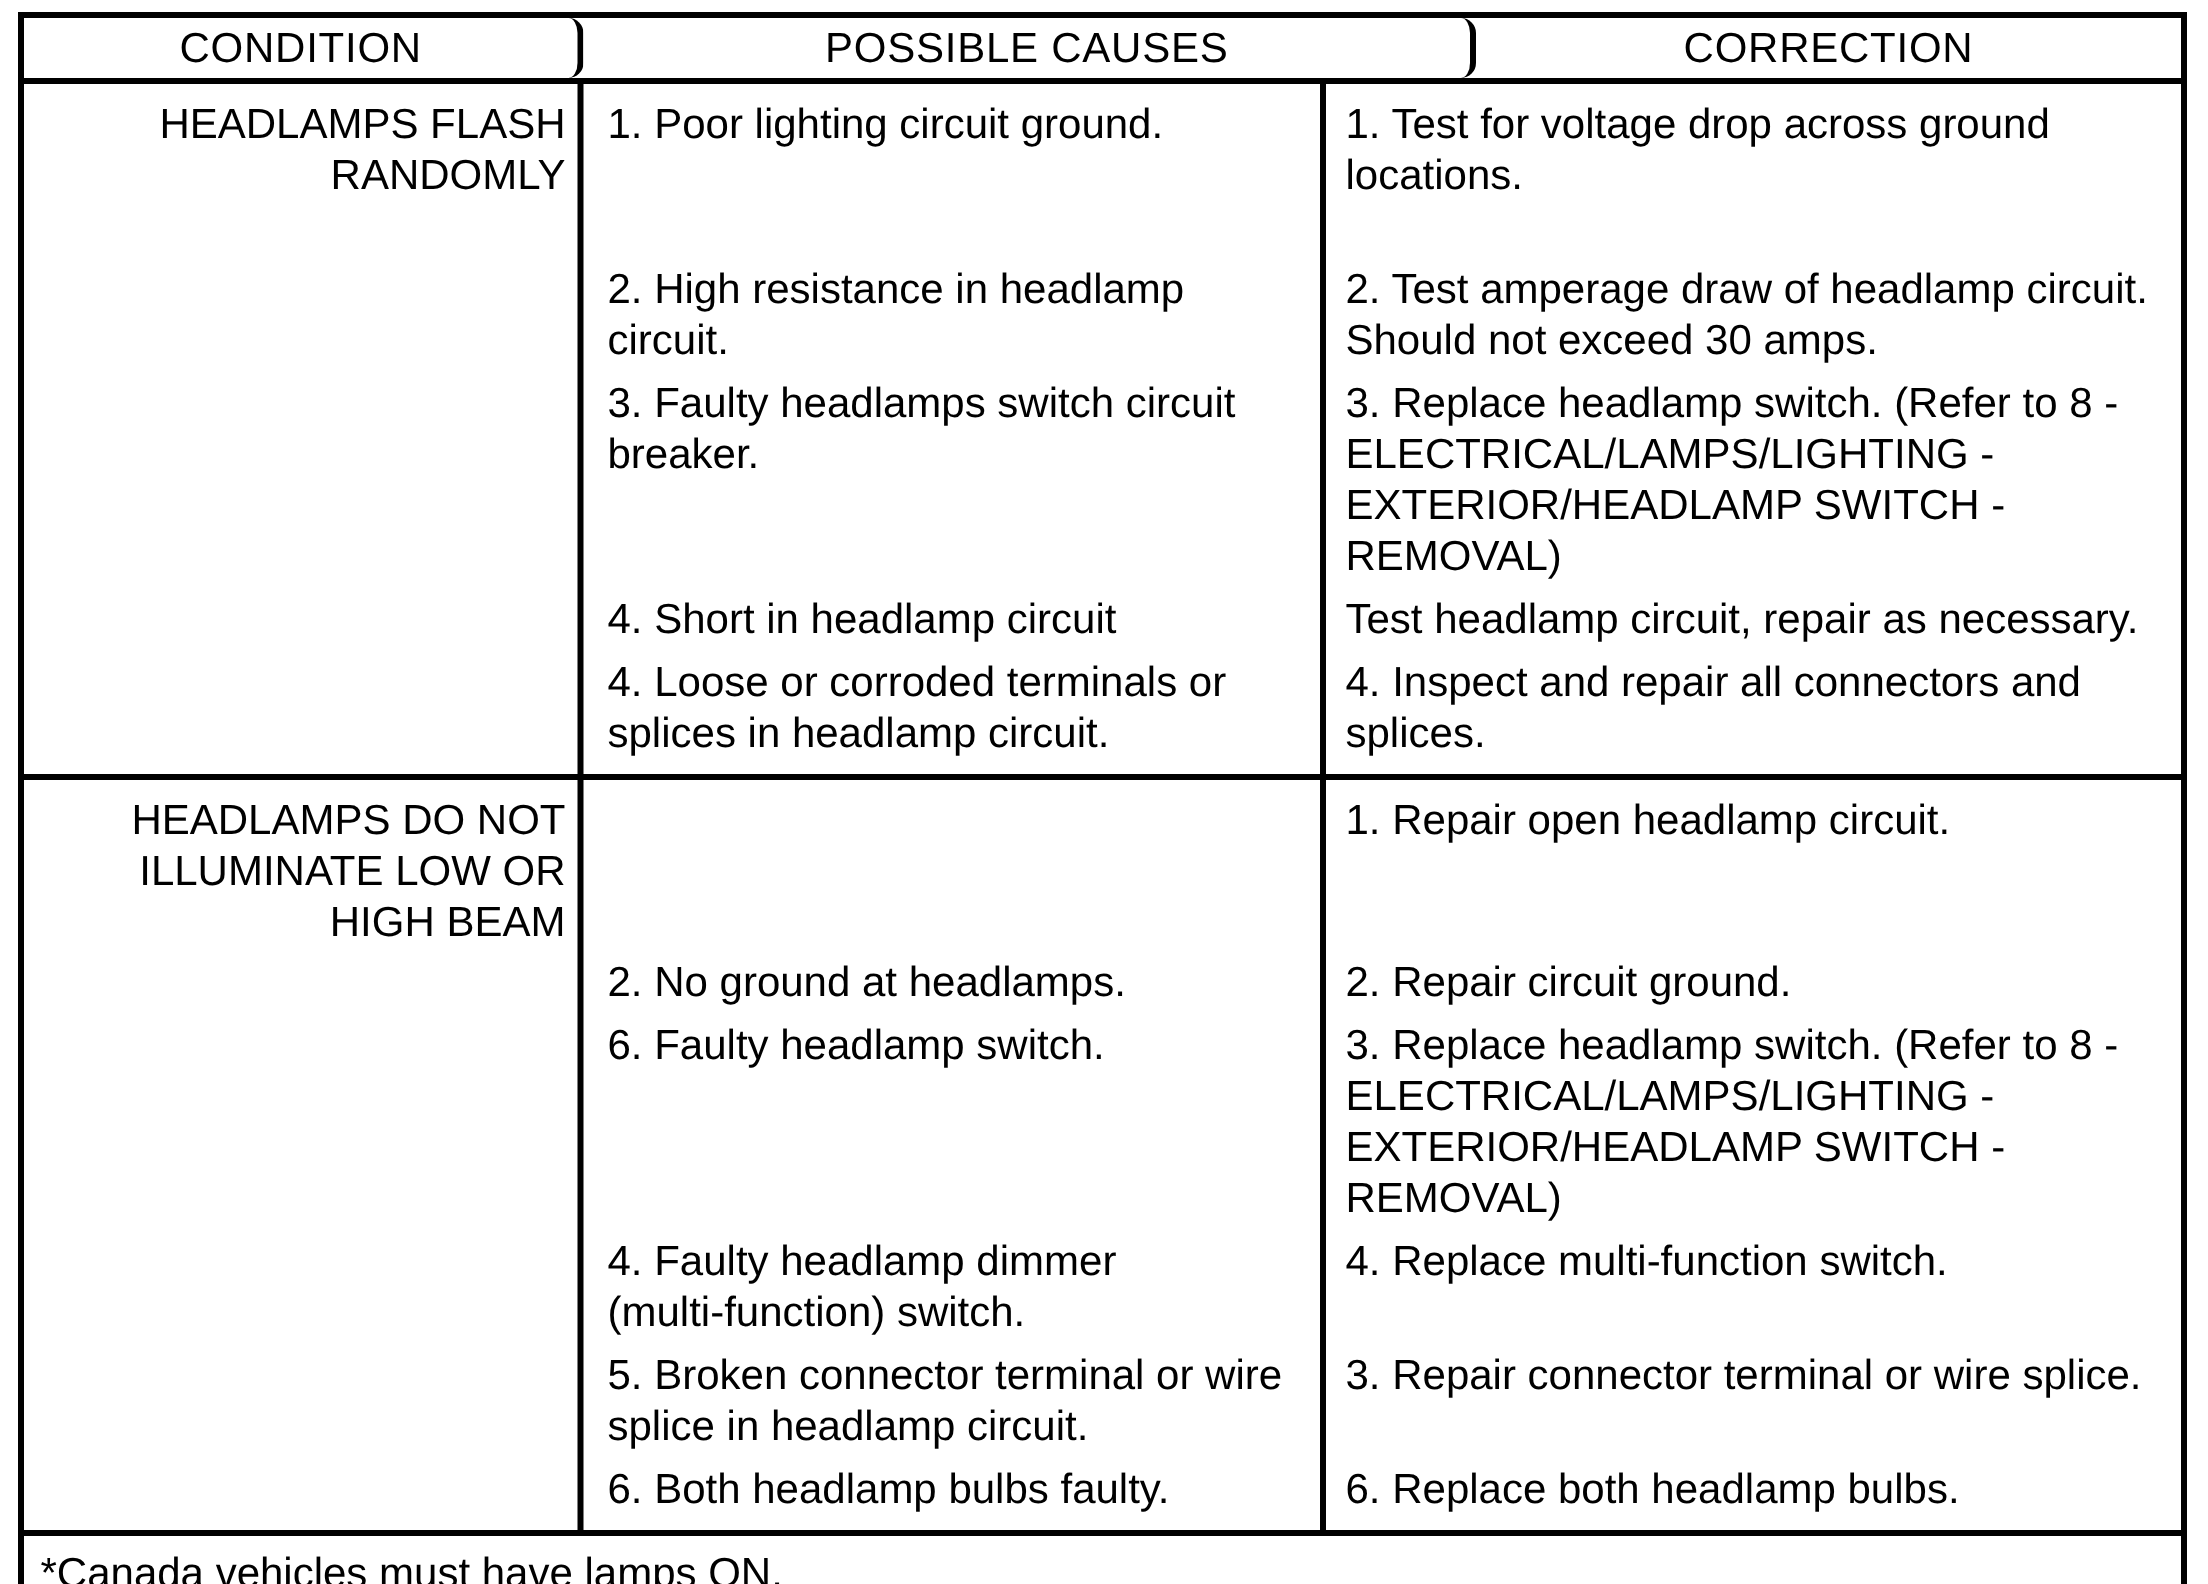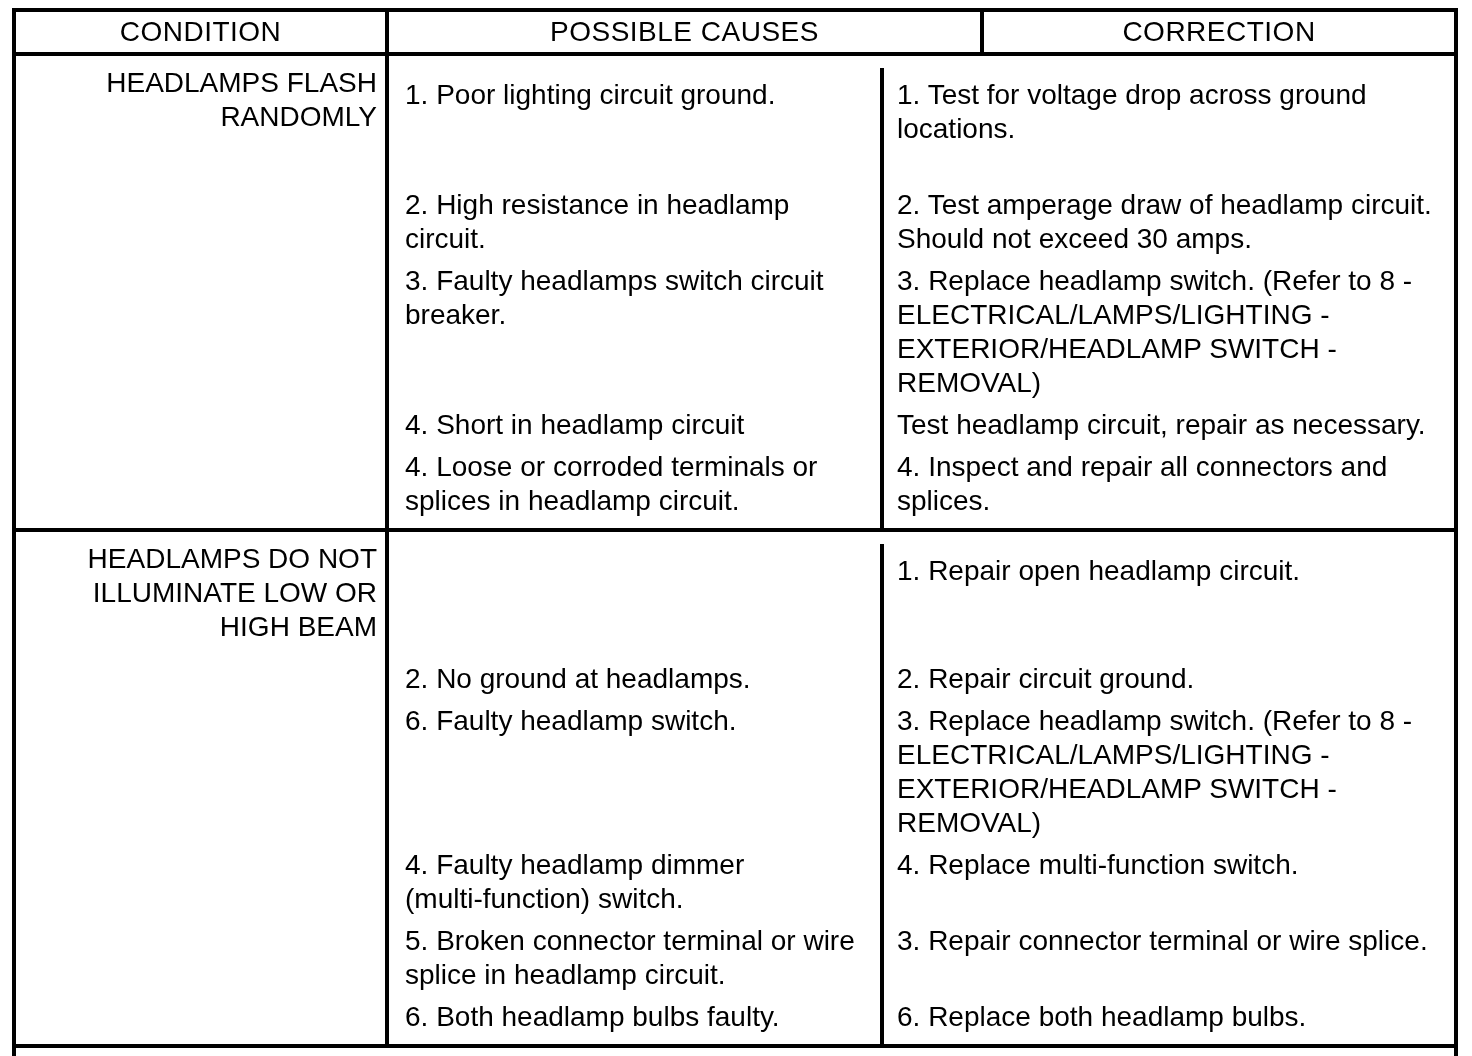--- a/index.html
+++ b/index.html
@@ -25,35 +25,36 @@
   }
 
   
   .hrow { display: flex; }
   .hcell {
     height: 40px;
     display: flex;
     align-items: center;
     justify-content: center;
     letter-spacing: 0.5px;
+    border-radius: 10px;
   }
   .hc1 { width: 373px; border-right: 4px solid #000; }
   .hc2 { width: 595px; border-right: 4px solid #000; }
   .hc3 { flex: 1; }
 
   
   .trow { display: flex; border-top: 4px solid #000; }
   .cond {
     width: 373px;
     border-right: 4px solid #000;
     padding: 10px 8px 10px 11px;
     white-space: pre-line;
     text-align: right;
   }
-  .pairs { flex: 1; position: relative; margin-top: 12px; }
+  .pairs { flex: 1; position: relative; }
   .pairs::before {
     content: "";
     position: absolute;
     left: 491px;
     top: 0;
     bottom: 0;
     width: 4px;
     background: #000;
   }
   .pair-grid {

